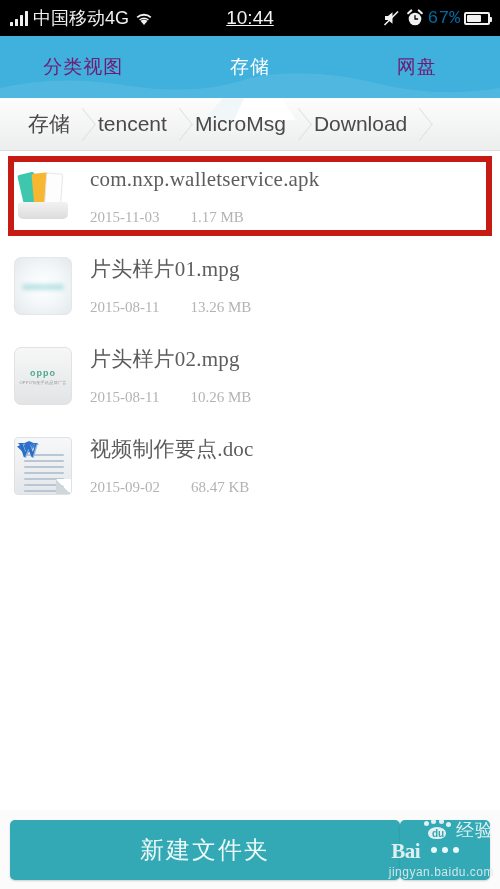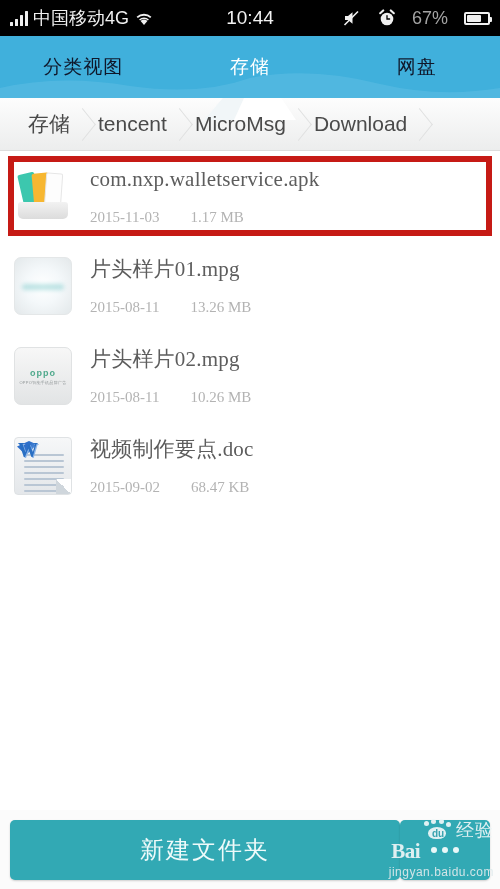--- a/index.html
+++ b/index.html
@@ -13,25 +13,25 @@
   
   .statusbar {
     height:36px; background:#000; color:#e8e8e8;
     display:flex; align-items:center; padding:16px 10px;
     font-size:17px; position:relative;
   }
   .sb-left { display:flex; align-items:center; gap:5px; }
   .sb-carrier { font-size:18px; letter-spacing:0px; color:#f0f0f0; }
   .sb-center {
     position:absolute; left:0; right:0; text-align:center;
-    font-size:19px; color:#f2f2f2; pointer-events:none;
+    font-size:19px; color:#f2f2f2; pointer-events:none;text-decoration:underline;
   }
   .sb-right {
-    margin-left:auto; display:flex; align-items:center; gap:16px;
-    font-size:18px; color:#a3a3a3; z-index:2;
+    margin-left:auto; display:flex; align-items:center; gap:4px;
+    font-size:18px; color:#0369a1; z-index:2;font-family:Liberation Mono, monospace;
   }
   .bars { display:flex; align-items:flex-end; gap:2px; height:15px; }
   .bars i { display:block; width:3px; background:#f0f0f0; border-radius:.5px; }
   .bars i:nth-child(1){ height:4px; }
   .bars i:nth-child(2){ height:7px; }
   .bars i:nth-child(3){ height:11px; }
   .bars i:nth-child(4){ height:15px; }
   .batt {
     width:26px; height:13px; border:2px solid #f0f0f0; border-radius:2px;
     position:relative; display:inline-block;
@@ -49,21 +49,21 @@
   .header {
     position:relative; height:62px; background:#40b0dc; overflow:hidden;
   }
   .hdr-hills { position:absolute; left:0; right:0; bottom:0; height:30px; }
   .tabs {
     position:relative; z-index:3; display:flex; height:100%;
     align-items:center;
   }
   .tab {
     flex:1; text-align:center; font-size:19px;
-    color:#0f172a; letter-spacing:1px;
+    color:#701a75; letter-spacing:1px;
   }
   .tab.active { color:#ffffff; }
 
   
   .crumbbar {
     position:relative; height:53px;
     background:linear-gradient(#fdfdfd,#eceded);
     border-bottom:1px solid #dcdcdc;
     display:flex; align-items:center; overflow:hidden;
   }

